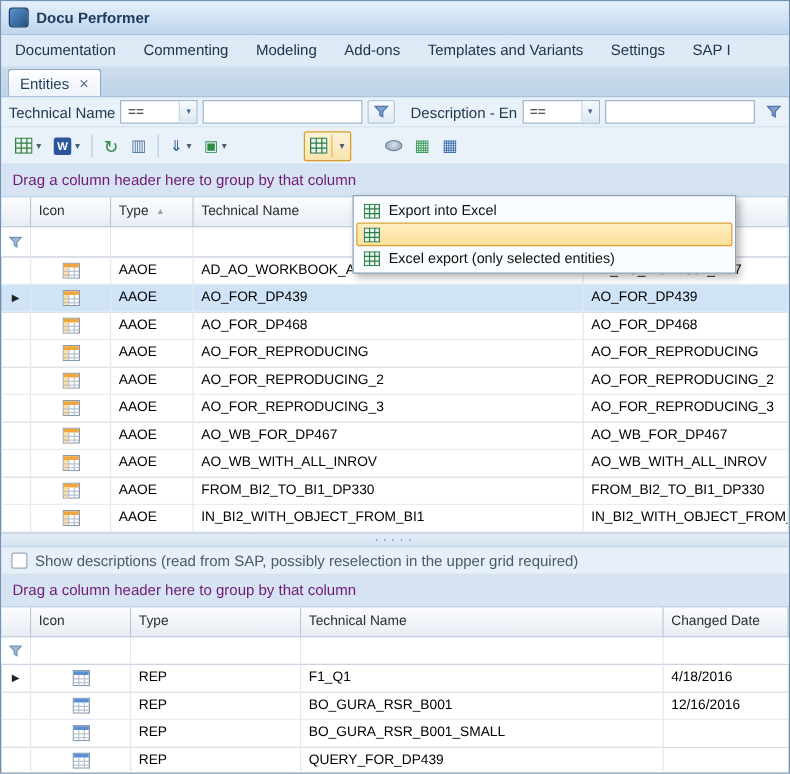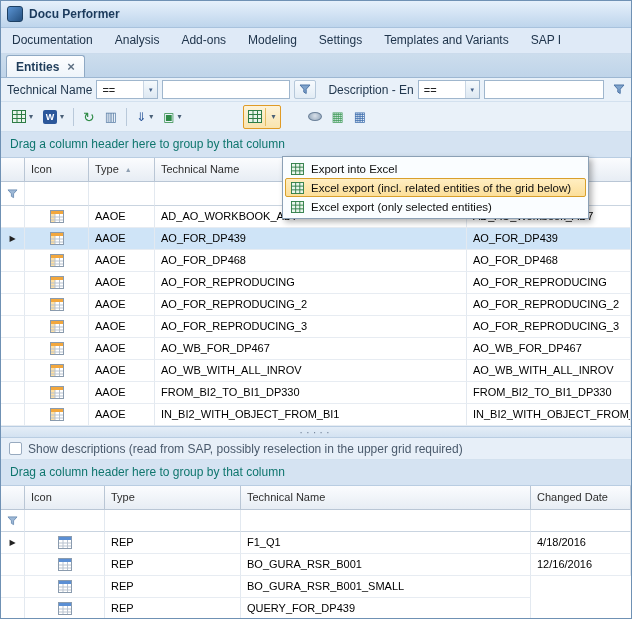--- a/index.html
+++ b/index.html
@@ -22,21 +22,21 @@
   
   .menubar { height: 26px; display: flex; align-items: center; background: #dfeaf7;
     border-bottom: 1px solid #cbdbec; white-space: nowrap; overflow: hidden; }
   .menu-item { padding: 0 11px; line-height: 25px; color: #20354c; cursor: default; }
 
   
   .tabstrip { height: 24px; background: linear-gradient(#ccdded, #bfd4e9);
     border-bottom: 1px solid #9db7d2; display: flex; align-items: flex-end; padding-left: 5px; }
   .tab { height: 22px; display: flex; align-items: center; gap: 8px; padding: 0 9px;
     background: linear-gradient(#fdfeff, #eef4fa); border: 1px solid #8fa9c4; border-bottom: none;
-    border-radius: 3px 3px 0 0; color: #1e3c5a; font-weight: bold; }
+    border-radius: 3px 3px 0 0; color: #1e3c5a; }
   .tab-close { color: #5d6f82; font-size: 13px; line-height: 1; cursor: default; }
 
   
   .filterbar { height: 24px; display: flex; align-items: center; padding: 0 6px;
     background: #e9f1f9; border-bottom: 1px solid #d3e1ef; gap: 4px; }
   .flabel { color: #22384f; white-space: nowrap; }
   .combo { width: 62px; height: 19px; background: #fff; border: 1px solid #9fb6cd;
     display: flex; align-items: center; }
   .combo-val { flex: 1; padding-left: 5px; font-size: 11px; color: #222; }
   .combo-dd { width: 14px; text-align: center; font-size: 7px; color: #44618a;
@@ -66,21 +66,21 @@
   .ic-table-green { color: #3f9b57; }
   .ic-table-blue { color: #3f6fae; }
   .ic-eye { width: 14px; height: 9px; border-radius: 50%; border: 1px solid #6b8099;
     background: radial-gradient(circle at 50% 40%, #d8e0e9, #8fa3b8); }
   .tb-btn.active-split { border-color: #e09b26; background: linear-gradient(#fdf3d9, #f9e4ae); margin-left: 56px; }
   .split-div { width: 1px; height: 18px; background: #e5bc62; margin: 0 3px; }
   .tb-btn.after-gap { margin-left: 22px; }
 
   
   .groupbar { height: 26px; line-height: 25px; padding-left: 9px; background: #d5e3f2;
-    border-bottom: 1px solid #b9cde2; color: #0f766e; }
+    border-bottom: 1px solid #b9cde2; color: #701a75; }
 
   
   .ghead, .gfilter, .row { display: flex; width: 100%; }
   .ghead { height: 24px; }
   .hcell { background: linear-gradient(#fbfcfe, #e7edf4); border-right: 1px solid #b9c6d5;
     border-bottom: 1px solid #b9c6d5; font-size: 11px; color: #2e2e2e; line-height: 23px;
     padding-left: 6px; white-space: nowrap; overflow: hidden; display: flex; align-items: center; gap: 4px; }
   .sort { font-size: 7px; color: #8fa0b2; margin-left: 2px; }
   .gfilter { background: #fff; }
   .ug .gfilter { height: 24px; }
@@ -135,25 +135,25 @@
 <div class="window">
 
   <div class="titlebar">
     <span class="app-icon"></span>
     <span class="win-title">Docu Performer</span>
   </div>
 
   <div class="menubar">
 
   <span class="menu-item">Documentation</span>
-      <span class="menu-item">Analysis</span>
+      <span class="menu-item">Commenting</span>
+      <span class="menu-item">Modeling</span>
       <span class="menu-item">Add-ons</span>
-      <span class="menu-item">Modeling</span>
+      <span class="menu-item">Templates and Variants</span>
       <span class="menu-item">Settings</span>
-      <span class="menu-item">Templates and Variants</span>
       <span class="menu-item">SAP I</span>
     </div>
 
   <div class="tabstrip">
     <div class="tab">
       <span>Entities</span>
       <span class="tab-close">×</span>
     </div>
   </div>
 
@@ -574,21 +574,20 @@
       <div class="mi highlighted">
         <span class="mi-ic">
           <svg width="13" height="12" viewBox="0 0 14 13">
             <rect x="0.5" y="0.5" width="13" height="12" fill="#e9f5ec" stroke="#2e7d46"></rect>
             <line x1="0.5" y1="4.5" x2="13.5" y2="4.5" stroke="#2e7d46"></line>
             <line x1="0.5" y1="8.5" x2="13.5" y2="8.5" stroke="#2e7d46"></line>
             <line x1="5" y1="0.5" x2="5" y2="12.5" stroke="#2e7d46"></line>
             <line x1="9.5" y1="0.5" x2="9.5" y2="12.5" stroke="#2e7d46"></line>
           </svg>
         </span>
-        <span class="mi-label">Excel export (incl. related entities of the grid below)</span>
       </div>
       <div class="mi">
         <span class="mi-ic">
           <svg width="13" height="12" viewBox="0 0 14 13">
             <rect x="0.5" y="0.5" width="13" height="12" fill="#e9f5ec" stroke="#2e7d46"></rect>
             <line x1="0.5" y1="4.5" x2="13.5" y2="4.5" stroke="#2e7d46"></line>
             <line x1="0.5" y1="8.5" x2="13.5" y2="8.5" stroke="#2e7d46"></line>
             <line x1="5" y1="0.5" x2="5" y2="12.5" stroke="#2e7d46"></line>
             <line x1="9.5" y1="0.5" x2="9.5" y2="12.5" stroke="#2e7d46"></line>
           </svg>

